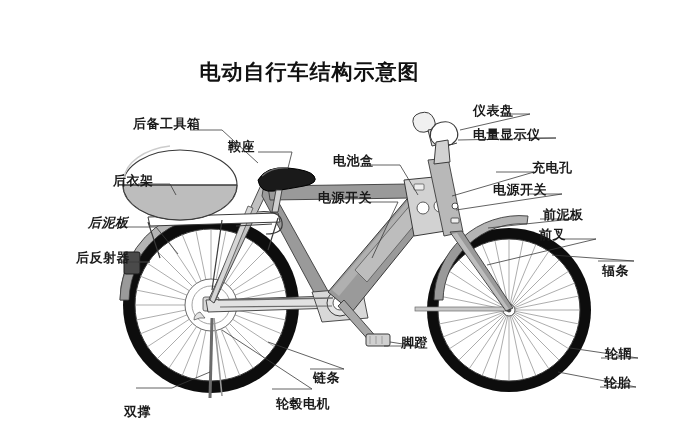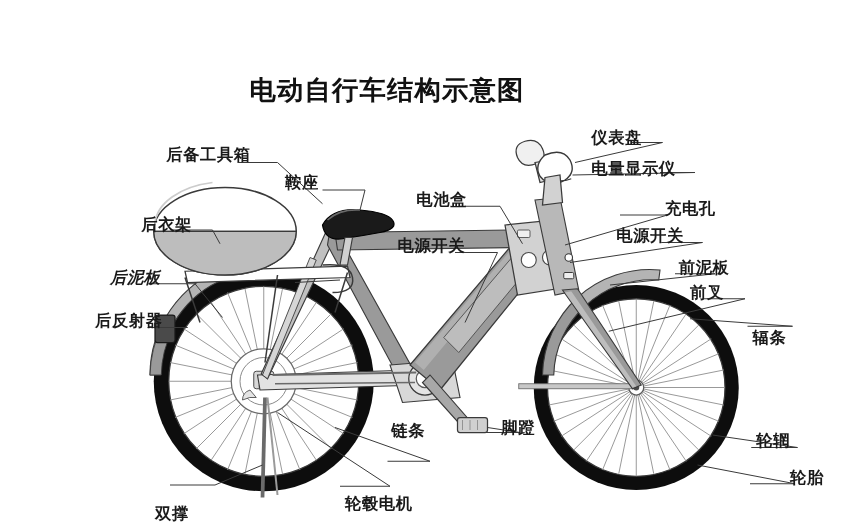--- a/index.html
+++ b/index.html
@@ -283,23 +283,23 @@
   <div class="callout" style="left:228px; top:141px;">鞍座</div>
   <div class="callout" style="left:333px; top:155px;">电池盒</div>
   <div class="callout" style="left:473px; top:105px;">仪表盘</div>
   <div class="callout" style="left:473px; top:129px;font-family:Liberation Serif, serif;">电量显示仪</div>
   <div class="callout" style="left:500px; top:162px;margin-left:32px;">充电孔</div>
   <div class="callout" style="left:493px; top:184px;">电源开关</div>
   <div class="callout" style="left:103px; top:175px;margin-left:10px;">后衣架</div>
   <div class="callout" style="left:318px; top:192px;">电源开关</div>
   <div class="callout" style="left:543px; top:209px;">前泥板</div>
   <div class="callout" style="left:88px; top:217px;font-style:italic;">后泥板</div>
-  <div class="callout" style="left:552px; top:229px;">前叉</div>
+  <div class="callout" style="left:539px; top:229px;">前叉</div>
   <div class="callout" style="left:76px; top:252px;">后反射器</div>
   <div class="callout" style="left:602px; top:265px;">辐条</div>
   <div class="callout" style="left:605px; top:348px;">轮辋</div>
-  <div class="callout" style="left:604px; top:377px;margin-left:28px;">轮胎</div>
+  <div class="callout" style="left:604px; top:377px;">轮胎</div>
   <div class="callout" style="left:401px; top:337px;">脚蹬</div>
-  <div class="callout" style="left:313px; top:340px;">链条</div>
+  <div class="callout" style="left:313px; top:372px;">链条</div>
   <div class="callout" style="left:276px; top:398px;">轮毂电机</div>
   <div class="callout" style="left:124px; top:378px;margin-top:28px;">双撑</div>
 
 </div>
 
 </body></html>

